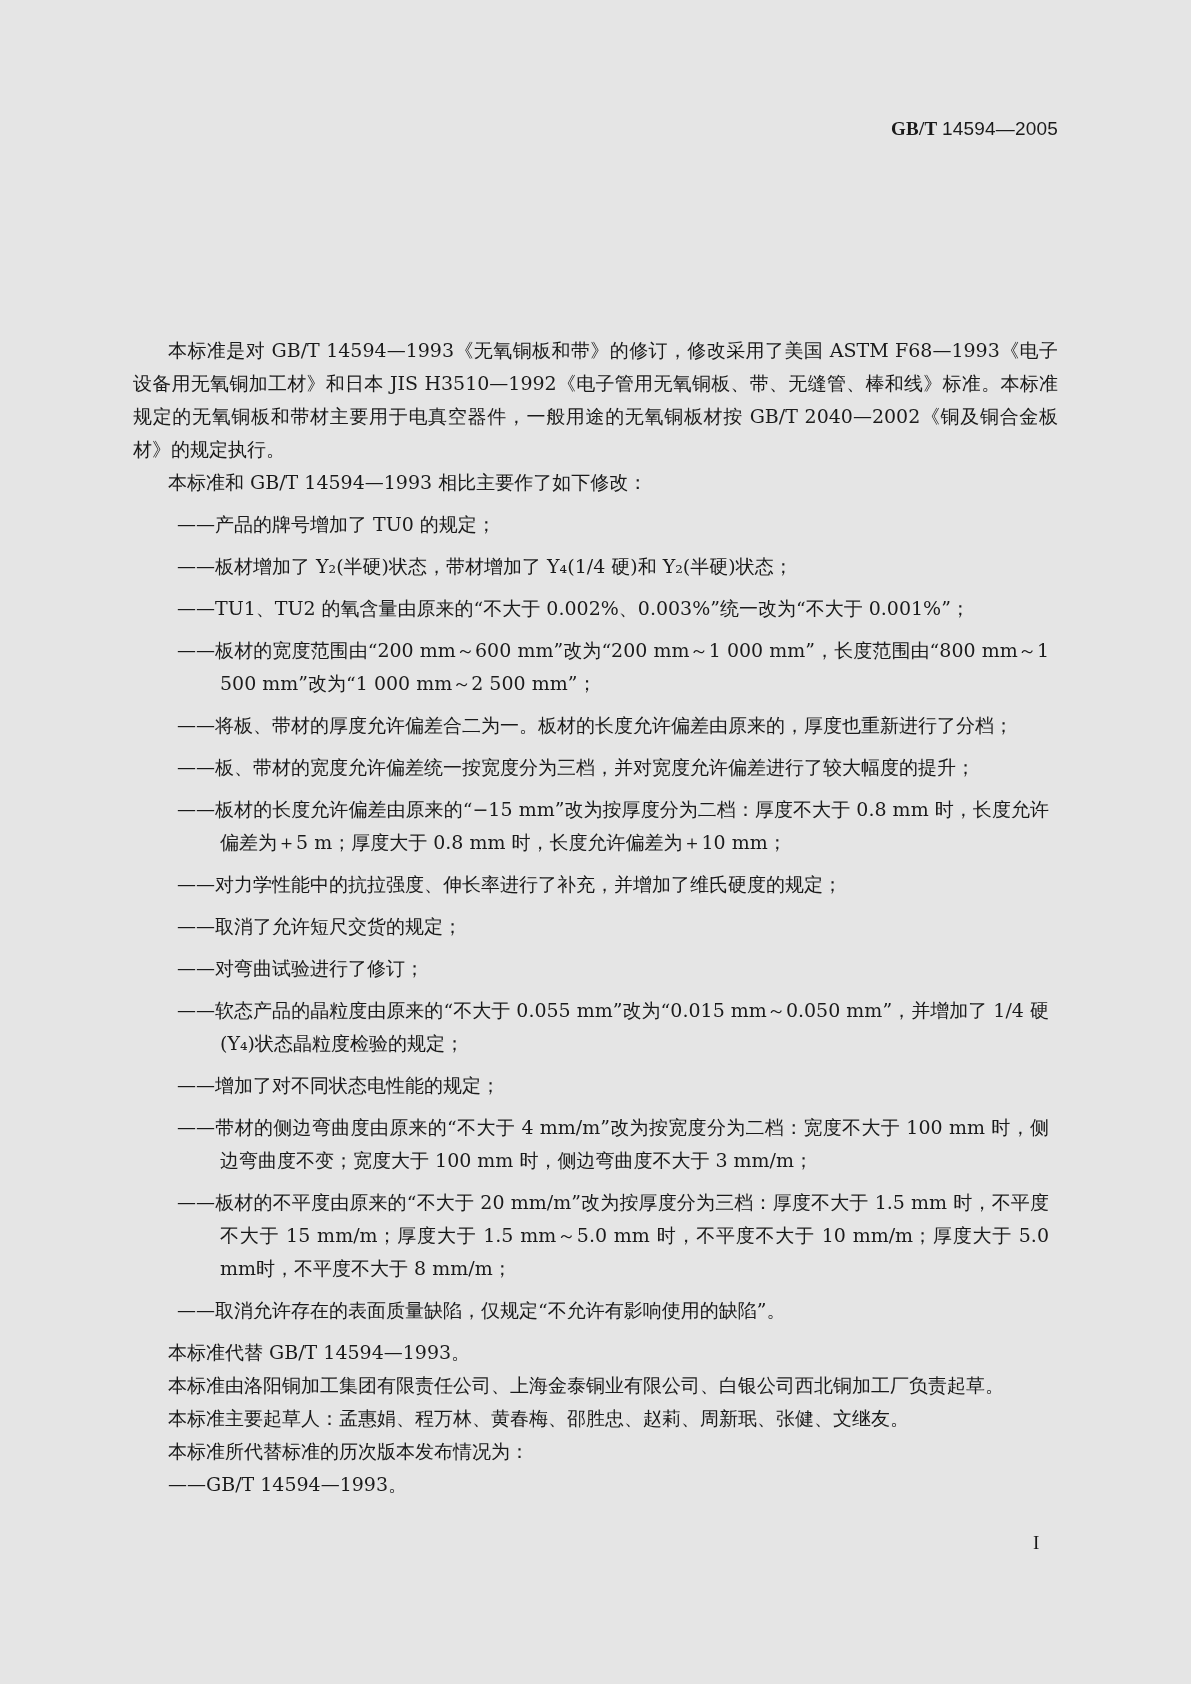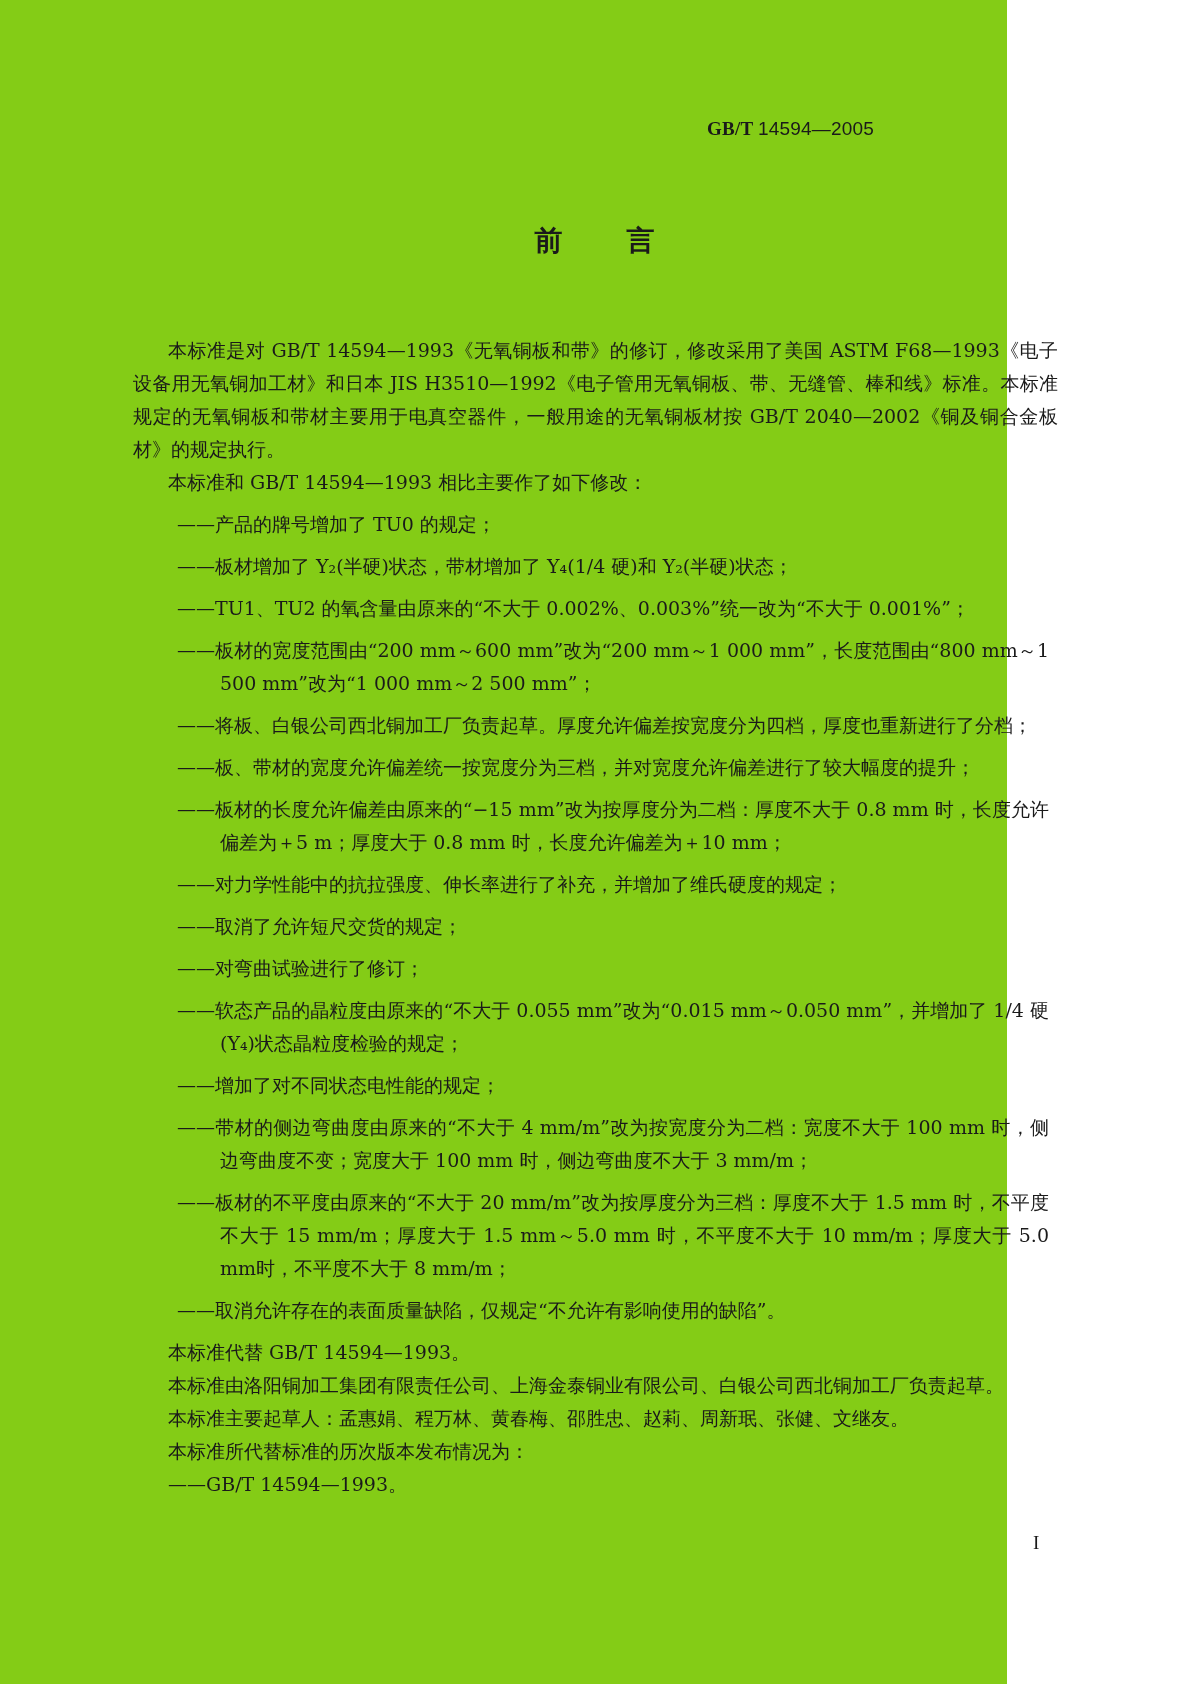--- a/index.html
+++ b/index.html
@@ -1,17 +1,17 @@
 <!DOCTYPE html>
 <html><head>
 <meta charset="utf-8">
 <style>
   html, body { margin: 0; padding: 0; background: #ffffff; }
   body { width: 1191px; height: 1684px; position: relative; overflow: hidden; color: #1a1a1a; }
-  .page { position: absolute; left: 0; top: 0; width: 1007px; height: 1684px; background: #84cc16; }
+  .page { position: absolute; left: 0; top: 0; width: 1191px; height: 1684px; background: #e5e5e5; }
   .std-header {
     position: absolute; right: 133px; top: 118px;
     font-family: "Liberation Serif", serif; font-size: 19px; font-weight: bold; letter-spacing: 0.2px;
   }
   .std-header .num { font-family: "Liberation Sans", sans-serif; font-weight: normal; }
   .title {
     position: absolute; left: 0; width: 1191px; top: 222px; text-align: center;
     font-family: "DejaVu Sans", sans-serif; font-size: 28px; font-weight: bold; letter-spacing: 2px;
   }
   .title span { display: inline-block; }
@@ -34,33 +34,30 @@
 </head>
 <body>
 
 <div class="page">
 
   <div class="std-header">
     <span>GB/T</span>
     <span class="num">14594—2005</span>
   </div>
 
-  <div class="title">
-    <span>前</span><span class="gap"></span><span>言</span>
-  </div>
 
   <div class="body">
     <p class="p indent">本标准是对 GB/T 14594—1993《无氧铜板和带》的修订，修改采用了美国 ASTM F68—1993《电子设备用无氧铜加工材》和日本 JIS H3510—1992《电子管用无氧铜板、带、无缝管、棒和线》标准。本标准规定的无氧铜板和带材主要用于电真空器件，一般用途的无氧铜板材按 GB/T 2040—2002《铜及铜合金板材》的规定执行。</p>
     <p class="p indent">本标准和 GB/T 14594—1993 相比主要作了如下修改：</p>
 
     <p class="dash">——产品的牌号增加了 TU0 的规定；</p>
     <p class="dash">——板材增加了 Y₂(半硬)状态，带材增加了 Y₄(1/4 硬)和 Y₂(半硬)状态；</p>
     <p class="dash">——TU1、TU2 的氧含量由原来的“不大于 0.002%、0.003%”统一改为“不大于 0.001%”；</p>
     <p class="dash">——板材的宽度范围由“200 mm～600 mm”改为“200 mm～1 000 mm”，长度范围由“800 mm～1 500 mm”改为“1 000 mm～2 500 mm”；</p>
-    <p class="dash">——将板、白银公司西北铜加工厂负责起草。厚度允许偏差按宽度分为四档，厚度也重新进行了分档；</p>
+    <p class="dash">——将板、带材的厚度允许偏差合二为一。板材的长度允许偏差由原来的，厚度也重新进行了分档；</p>
     <p class="dash">——板、带材的宽度允许偏差统一按宽度分为三档，并对宽度允许偏差进行了较大幅度的提升；</p>
     <p class="dash">——板材的长度允许偏差由原来的“−15 mm”改为按厚度分为二档：厚度不大于 0.8 mm 时，长度允许偏差为＋5 m；厚度大于 0.8 mm 时，长度允许偏差为＋10 mm；</p>
     <p class="dash">——对力学性能中的抗拉强度、伸长率进行了补充，并增加了维氏硬度的规定；</p>
     <p class="dash">——取消了允许短尺交货的规定；</p>
     <p class="dash">——对弯曲试验进行了修订；</p>
     <p class="dash">——软态产品的晶粒度由原来的“不大于 0.055 mm”改为“0.015 mm～0.050 mm”，并增加了 1/4 硬(Y₄)状态晶粒度检验的规定；</p>
     <p class="dash">——增加了对不同状态电性能的规定；</p>
     <p class="dash">——带材的侧边弯曲度由原来的“不大于 4 mm/m”改为按宽度分为二档：宽度不大于 100 mm 时，侧边弯曲度不变；宽度大于 100 mm 时，侧边弯曲度不大于 3 mm/m；</p>
     <p class="dash">——板材的不平度由原来的“不大于 20 mm/m”改为按厚度分为三档：厚度不大于 1.5 mm 时，不平度不大于 15 mm/m；厚度大于 1.5 mm～5.0 mm 时，不平度不大于 10 mm/m；厚度大于 5.0 mm时，不平度不大于 8 mm/m；</p>
     <p class="dash">——取消允许存在的表面质量缺陷，仅规定“不允许有影响使用的缺陷”。</p>

